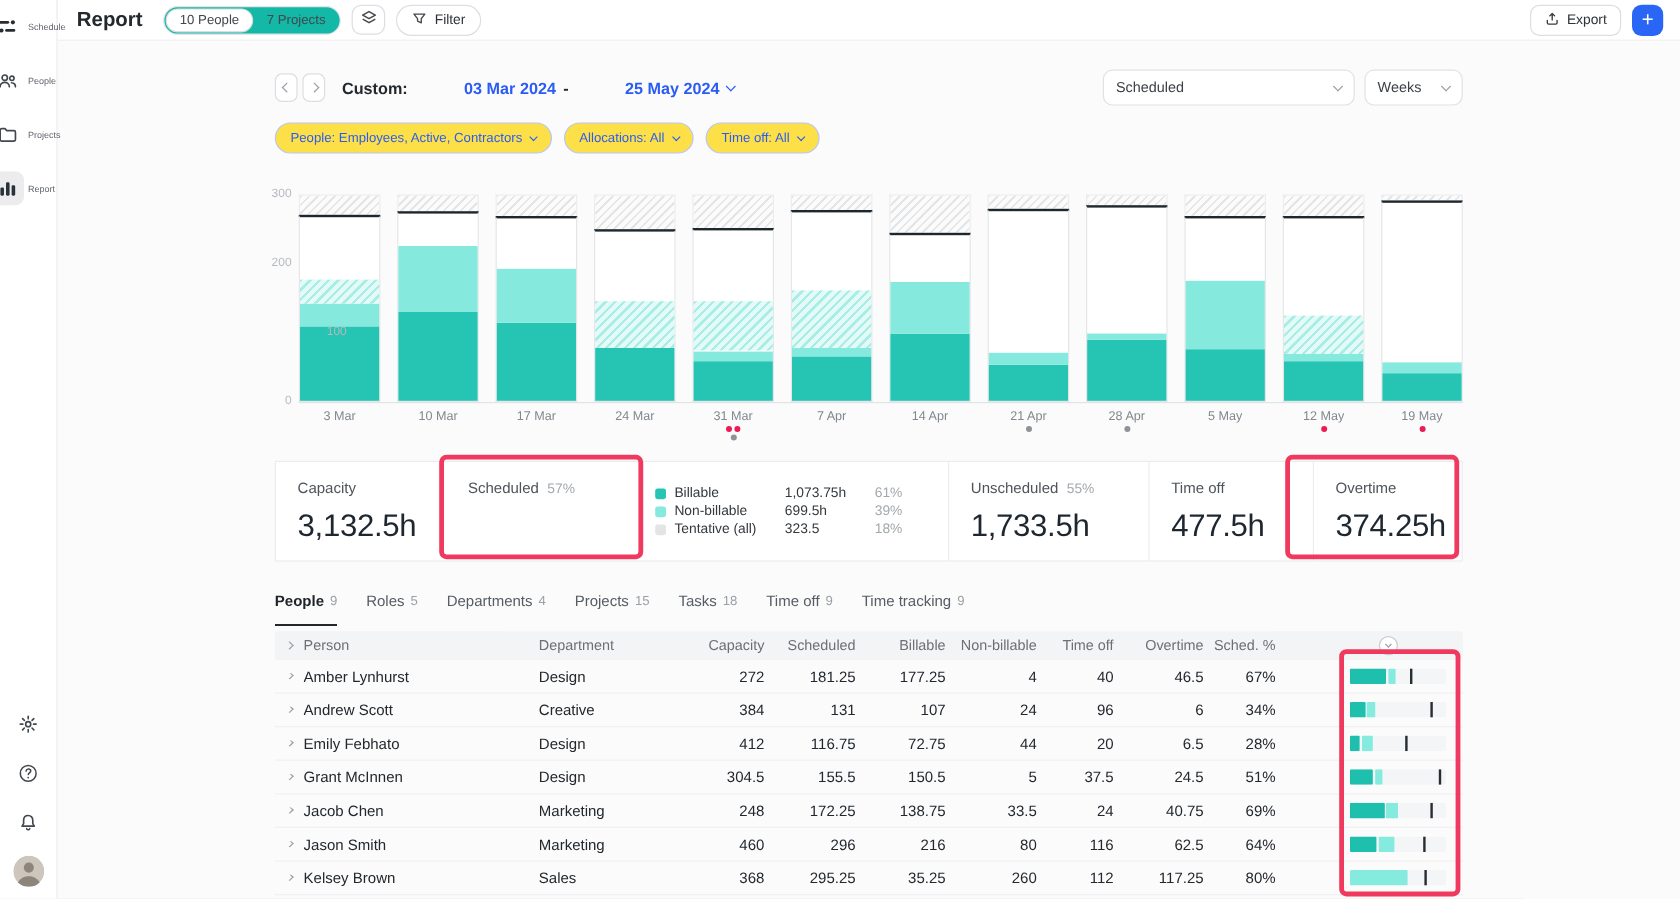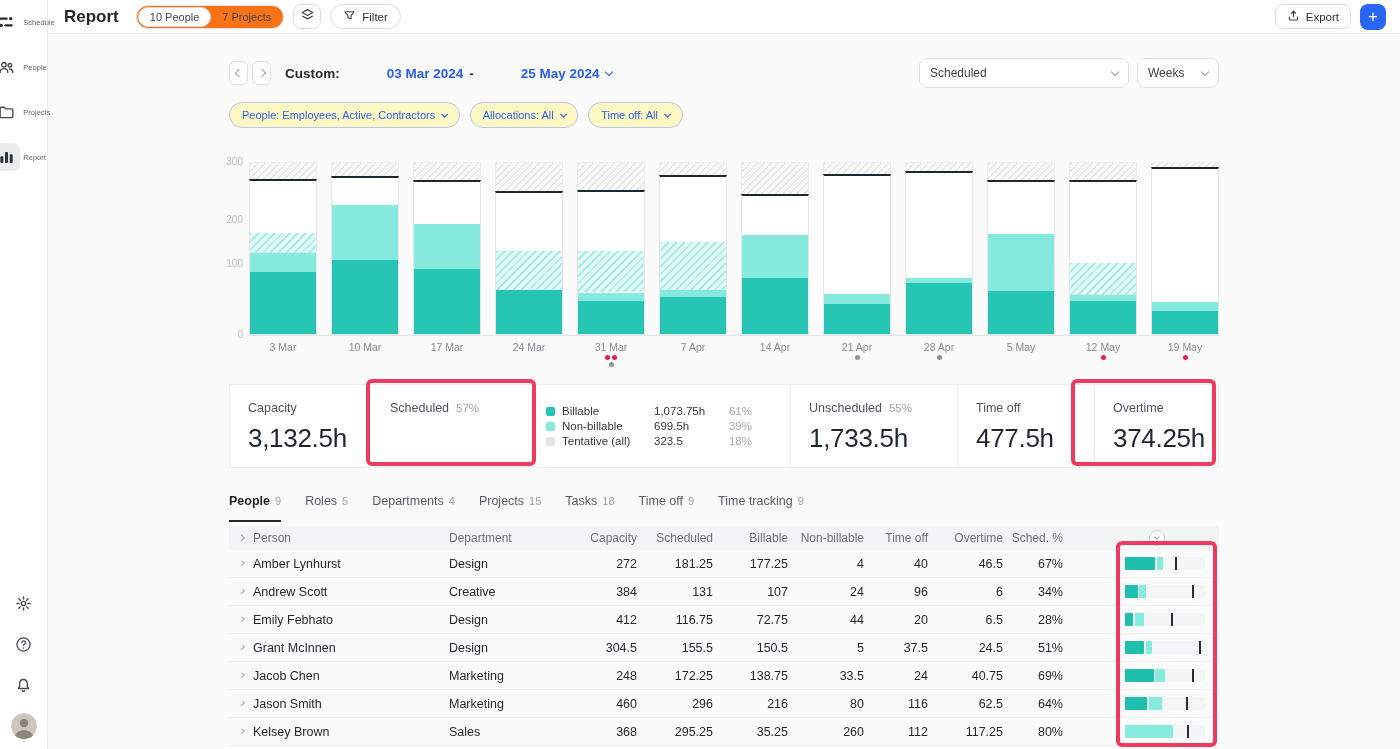--- a/index.html
+++ b/index.html
@@ -10,41 +10,41 @@
   .side-item{display:flex;align-items:center;gap:3px;margin-bottom:17px;cursor:pointer;}
   .side-item .ic{width:28px;height:28px;border-radius:7px;display:flex;align-items:center;justify-content:center;}
   .side-item.active .ic{background:#ececee;}
   .side-label{font-size:7.5px;color:#5f646b;}
   .side-bottom{margin-top:auto;display:flex;flex-direction:column;align-items:center;gap:15px;}
   .side-bitem{width:26px;height:26px;display:flex;align-items:center;justify-content:center;cursor:pointer;border-radius:50%;overflow:hidden;}
   
   .main{flex:1;display:flex;flex-direction:column;min-width:0;}
   .topbar{height:34px;background:#fff;border-bottom:1px solid #efefef;display:flex;align-items:center;padding:0 14px 0 16px;gap:9px;flex:none;}
   .title{font-size:17px;font-weight:700;margin-right:8px;}
-  .seg{display:flex;align-items:center;background:#f97316;border:1px solid #e4e5e7;border-radius:15px;padding:1px;}
+  .seg{display:flex;align-items:center;background:#14b8a6;border:1px solid #e4e5e7;border-radius:15px;padding:1px;}
   .seg-btn{font-size:11px;color:#42474d;padding:3px 11px;border-radius:13px;cursor:pointer;white-space:nowrap;}
   .seg-btn.active{background:#fff;border:1px solid #d9dbde;}
   .icon-btn{width:28px;height:25px;border:1px solid #dcdee1;border-radius:8px;background:#fff;display:flex;align-items:center;justify-content:center;cursor:pointer;}
   .filter-btn{display:flex;align-items:center;gap:6px;border:1px solid #dcdee1;border-radius:14px;background:#fff;padding:4px 12px;font-size:11.5px;color:#2d3238;cursor:pointer;}
   .tb-right{margin-left:auto;display:flex;align-items:center;gap:9px;}
   .export-btn{display:flex;align-items:center;gap:6px;border:1px solid #dcdee1;border-radius:8px;background:#fff;padding:4px 11px;font-size:11.5px;color:#2d3238;cursor:pointer;}
   .plus-btn{width:26px;height:26px;background:#2a66f6;border:none;border-radius:8px;color:#fff;font-size:17px;line-height:24px;text-align:center;cursor:pointer;padding:0;}
   
   .content{flex:1;padding:24px 0 0 181px;position:relative;}
   .colwrap{width:990px;}
   .controls{display:flex;align-items:center;height:30px;}
   .nav-btn{width:19px;height:24px;border:1px solid #dcdee1;background:#fff;border-radius:6px;display:flex;align-items:center;justify-content:center;cursor:pointer;margin-right:4px;}
   .range{margin-left:10px;font-size:13.5px;font-weight:700;color:#23282d;display:flex;align-items:center;gap:6px;}
   .range .date{color:#2a5cf4;cursor:pointer;margin-left:41px;}
   .selects{margin-left:auto;display:flex;gap:8px;}
   .select{border:1px solid #e0e2e4;background:#fff;border-radius:8px;padding:7px 10px;font-size:12px;color:#3c4146;display:flex;align-items:center;justify-content:space-between;cursor:pointer;}
   .select.wide{width:210px;}
   .select.narrow{width:82px;}
   .filters{display:flex;gap:10px;margin-top:14px;height:26px;}
-  .fpill{display:flex;align-items:center;gap:7px;border:1px solid #b9c6f2;border-radius:14px;background:#fef9c3;padding:0 12px;font-size:11px;color:#2a5cf4;cursor:pointer;white-space:nowrap;}
+  .fpill{display:flex;align-items:center;gap:7px;border:1px solid #b9c6f2;border-radius:14px;background:#fde047;padding:0 12px;font-size:11px;color:#2a5cf4;cursor:pointer;white-space:nowrap;}
   
   #chart{position:relative;height:173px;margin:35px 0 0 20px;border-bottom:1px solid #e3e4e6;}
   #bars{position:absolute;inset:0;display:flex;gap:14px;align-items:flex-end;}
   .slot{flex:1;position:relative;height:100%;}
   .capbox{position:absolute;left:0;right:0;bottom:0;background:#fff;border:1px solid #e5e6e8;border-top:2.5px solid #1d272e;}
   .ovr{position:absolute;left:0;right:0;background:repeating-linear-gradient(135deg,#e4e5e6 0px,#e4e5e6 1.5px,#fbfbfc 1.5px,#fbfbfc 5px);border:1px solid #ededee;border-bottom:none;}
   .fill{position:absolute;left:1px;right:1px;}
   .f-b{background:#25c4b3;}
   .f-n{background:#85e9dd;}
   .f-t{background:repeating-linear-gradient(135deg,#a9eee6 0px,#a9eee6 2px,#e3faf7 2px,#e3faf7 5.5px);}
@@ -341,21 +341,21 @@
                 <div class="fill f-t" style="bottom: 40.2133px; height: 31.7167px;"></div>
               </div>
               <div class="slot">
                 <div class="ovr" style="bottom: 168.387px; height: 4.61333px;"></div>
                 <div class="capbox" style="height: 168.387px;"></div>
                 <div class="fill f-b" style="bottom: 1px; height: 23.0667px;"></div>
                 <div class="fill f-n" style="bottom: 24.0667px; height: 9.22667px;"></div>
               </div>
             </div>
         <div class="ytick" style="bottom: -5px;">0</div>
-            <div class="ytick" style="bottom: 66px;">100</div>
+            <div class="ytick" style="bottom: 53px; margin-left: 46px;">100</div>
             <div class="ytick" style="bottom: 110.333px;">200</div>
             <div class="ytick" style="bottom: 168px;">300</div>
           </div>
         <div id="xlabels">
             <div class="xlab">3 Mar</div>
             <div class="xlab">10 Mar</div>
             <div class="xlab">17 Mar</div>
             <div class="xlab">24 Mar</div>
             <div class="xlab">31 Mar</div>
             <div class="xlab">7 Apr</div>

